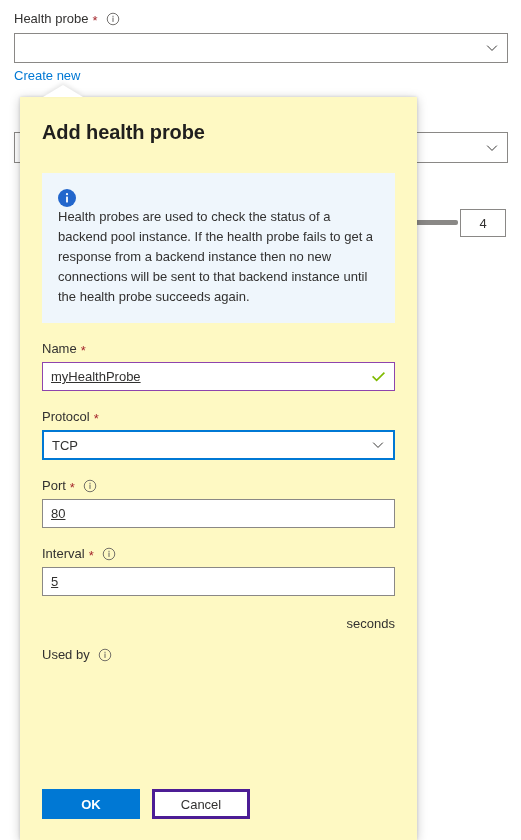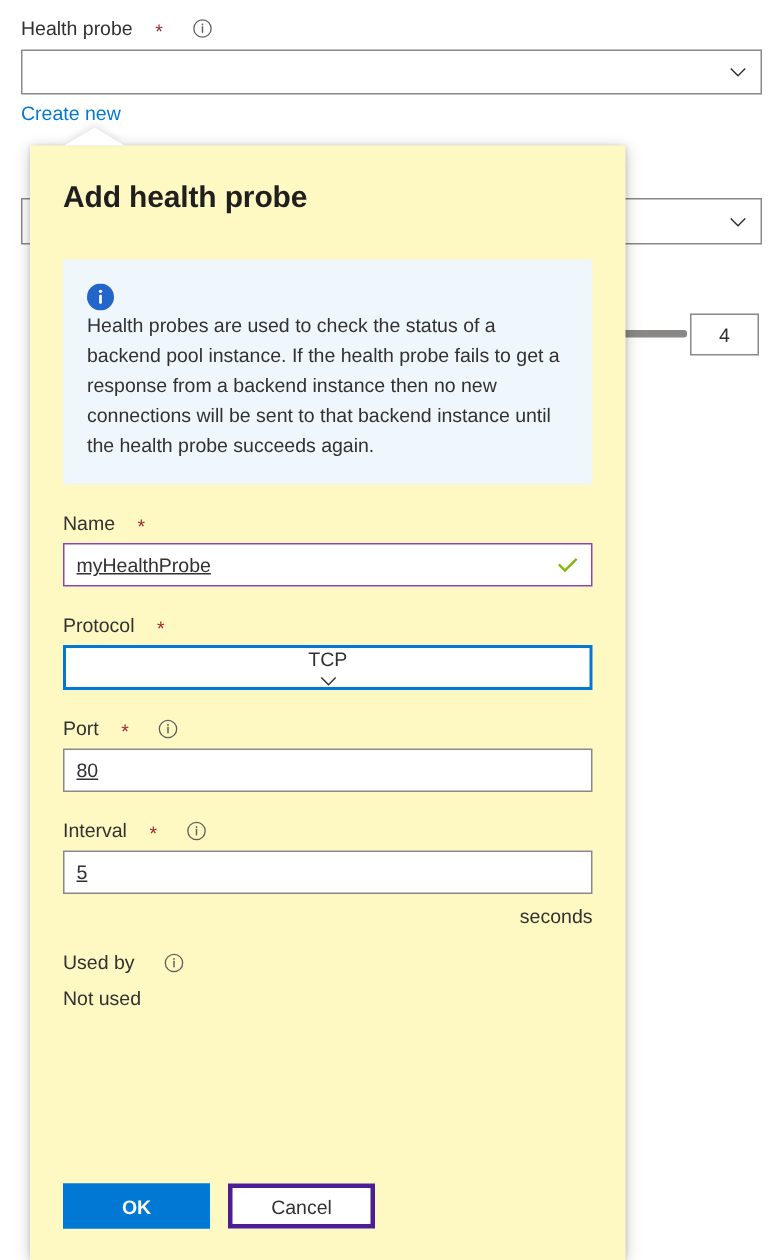--- a/index.html
+++ b/index.html
@@ -22,21 +22,21 @@
   .bg-layer {
     position: absolute;
     inset: 0;
   }
   .field-label {
     font-size: 13px;
     color: #323130;
     line-height: 16px;
     display: flex;
     align-items: center;
-    gap: 15px;
+    gap: 4px;
     text-align: right;
   }
   .req-star {
     color: #a4262c;
     font-size: 13px;
     line-height: 13px;
     position: relative;
     top: 1px;
   }
   .info-icon {
@@ -222,30 +222,29 @@
     width: 353px;
     height: 30px;
     box-sizing: border-box;
     border: 2px solid #0078d4;
     background: #ffffff;
     display: flex;
     align-items: center;
     padding: 0 8px;
     font-size: 13px;
     color: #323130;
-    flex-direction: column;
   }
   .select-input .val { flex: 1 1 auto; }
 
   .unit-suffix {
     width: 353px;
     text-align: right;
     font-size: 13px;
     color: #323130;
-    margin-top: 7px;
+    margin-top: 20px;
   }
 
   .usedby-value {
     margin-top: 8px;
     font-size: 13px;
     color: #323130;
   }
 
   .button-bar {
     position: absolute;
@@ -407,21 +406,20 @@
       <div class="field-label">
         <span>Used by</span>
         <span class="info-icon">
           <svg viewBox="0 0 16 16" width="14" height="14" aria-hidden="true">
             <circle cx="8" cy="8" r="6.6" fill="none" stroke="#605e5c" stroke-width="1"></circle>
             <rect x="7.45" y="6.3" width="1.1" height="5" fill="#605e5c"></rect>
             <rect x="7.45" y="4.3" width="1.1" height="1.3" fill="#605e5c"></rect>
           </svg>
         </span>
       </div>
-      <div class="usedby-value">Not used</div>
     </div>
 
     <div class="button-bar">
       <div class="btn btn-primary">OK</div>
       <div class="btn btn-secondary">Cancel</div>
     </div>
 
   </div>
 </div>
 

